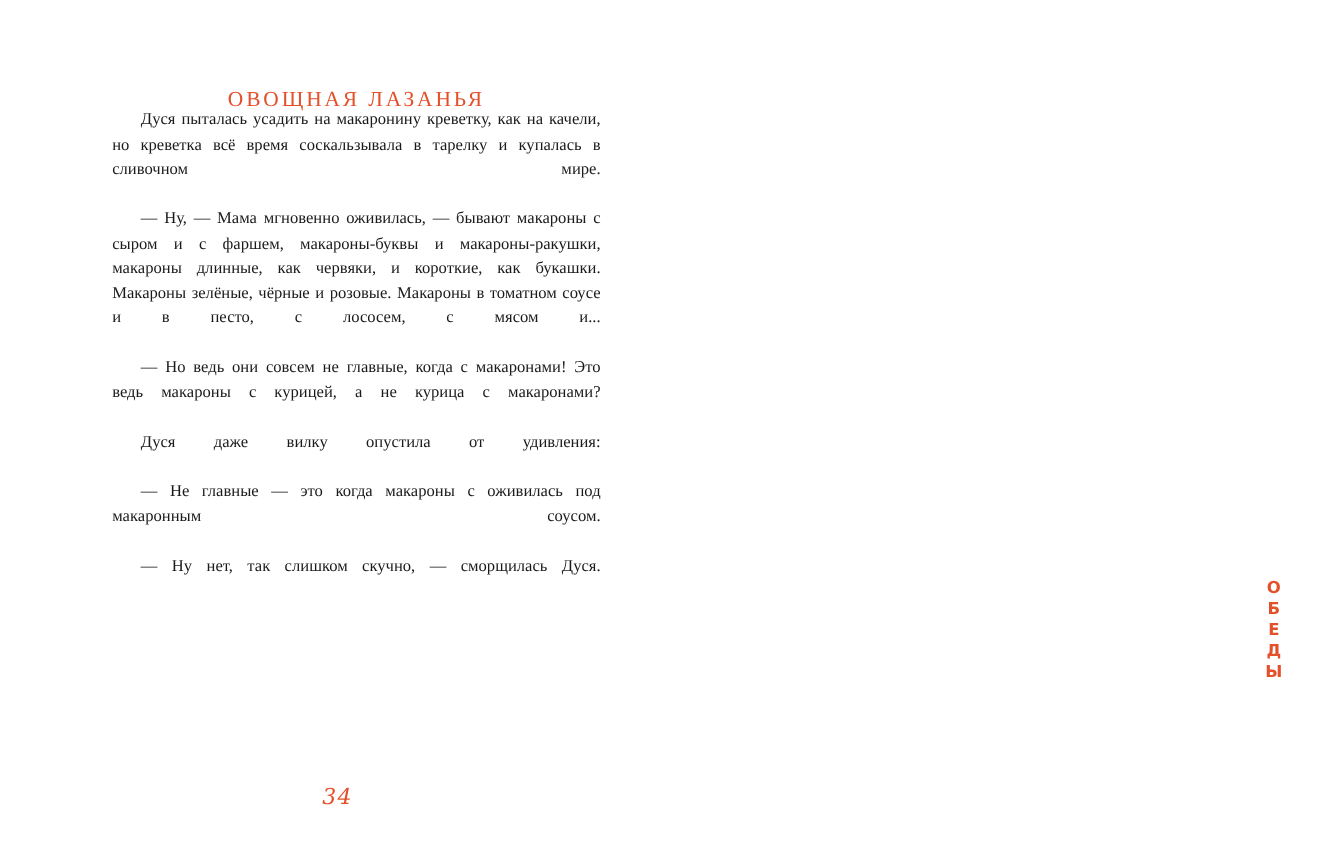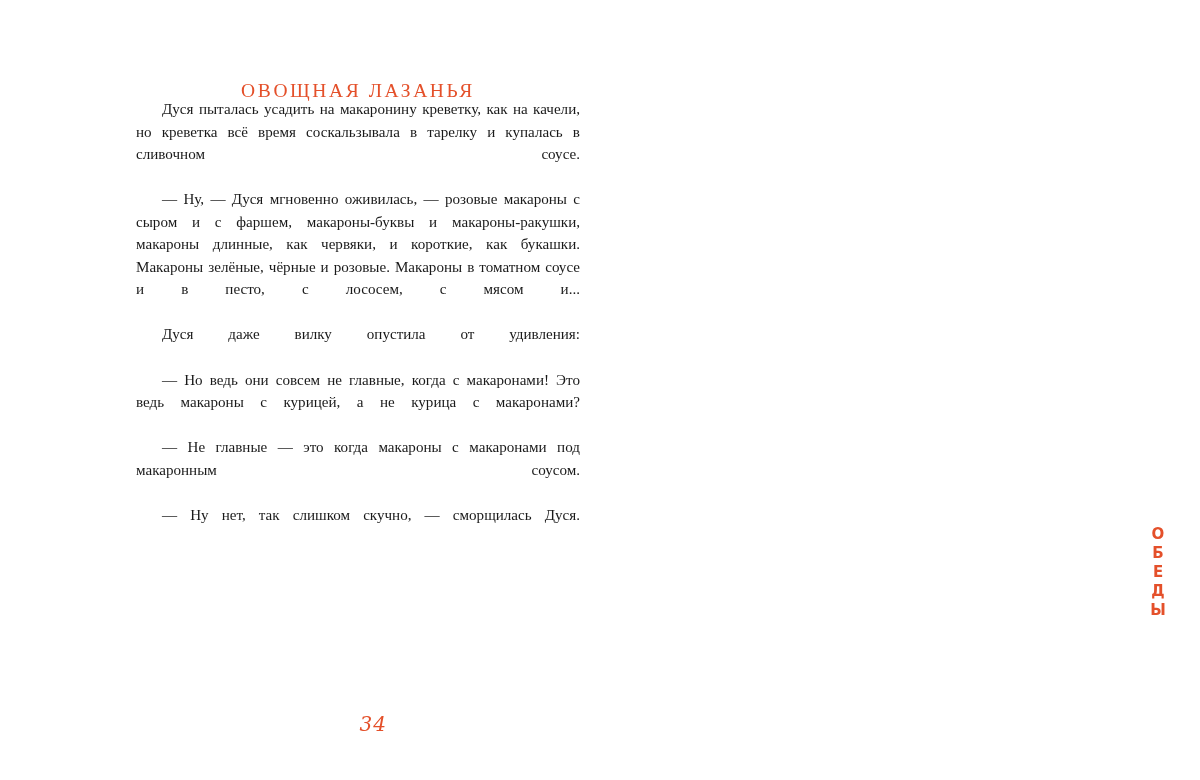--- a/index.html
+++ b/index.html
@@ -6,21 +6,21 @@
   body{
     width:1200px;height:780px;
     font-family:"Liberation Serif","DejaVu Serif",serif;
     color:#1a1a1a;
     overflow:hidden;
     position:relative;
   }
   .spread{position:absolute;inset:0;display:flex;}
 
   
-  .page{position:relative;height:556px;margin-left:34px;}
+  .page{position:relative;height:556px;}
   .page-left{width:600px;}
   .page-right{width:600px;}
 
   
   .chapter-title{
     position:absolute;left:102px;top:68px;width:444px;
     text-align:center;
     color:#E4502A;
     font-size:19.5px;
     letter-spacing:2.6px;
@@ -49,21 +49,21 @@
 
   
   .folio{
     position:absolute;
     color:#E4502A;
     font-size:20px;
     font-family:"DejaVu Serif",serif;
     font-style:italic;
     letter-spacing:1px;
     top:712px;
-    text-align:right;
+    text-align:left;
     width:60px;
   }
   .folio-left{left:293px;}
 
   
   .section-tab{
     position:absolute;
     left:1146px;top:525px;
     width:24px;
     color:#E4502A;
@@ -79,25 +79,25 @@
 </head>
 <body>
 
 <div class="spread">
 
   <div class="page page-left">
 
     <h1 class="chapter-title">ОВОЩНАЯ  ЛАЗАНЬЯ</h1>
 
     <div class="col col-left">
-      <p>Дуся пыталась усадить на макаронину креветку, как на качели, но креветка всё время соскальзывала в тарелку и купалась в сливочном соусе.</p>
-      <p>— Ну, — Дуся мгновенно оживилась, — розовые макароны с сыром и с фаршем, макароны-буквы и макароны-ракушки, макароны длинные, как червяки, и короткие, как букашки. Макароны зелёные, чёрные и розовые. Макароны в томатном соусе и в песто, с лососем, с мясом и...</p>
+      <p>Дуся пыталась усадить на макаронину креветку, как на качели, но креветка всё время соскальзывала в тарелку и купалась в сливочном мире.</p>
+      <p>— Ну, — Мама мгновенно оживилась, — бывают макароны с сыром и с фаршем, макароны-буквы и макароны-ракушки, макароны длинные, как червяки, и короткие, как букашки. Макароны зелёные, чёрные и розовые. Макароны в томатном соусе и в песто, с лососем, с мясом и...</p>
+      <p>— Но ведь они совсем не главные, когда с макаронами! Это ведь макароны с курицей, а не курица с макаронами?</p>
       <p>Дуся даже вилку опустила от удивления:</p>
-      <p>— Но ведь они совсем не главные, когда с макаронами! Это ведь макароны с курицей, а не курица с макаронами?</p>
-      <p>— Не главные — это когда макароны с макаронами под макаронным соусом.</p>
+      <p>— Не главные — это когда макароны с оживилась под макаронным соусом.</p>
       <p>— Ну нет, так слишком скучно, — сморщилась Дуся.</p>
 
     </div>
 
     <div class="folio folio-left">34</div>
   </div>
 
   <div class="page page-right">
 
     

